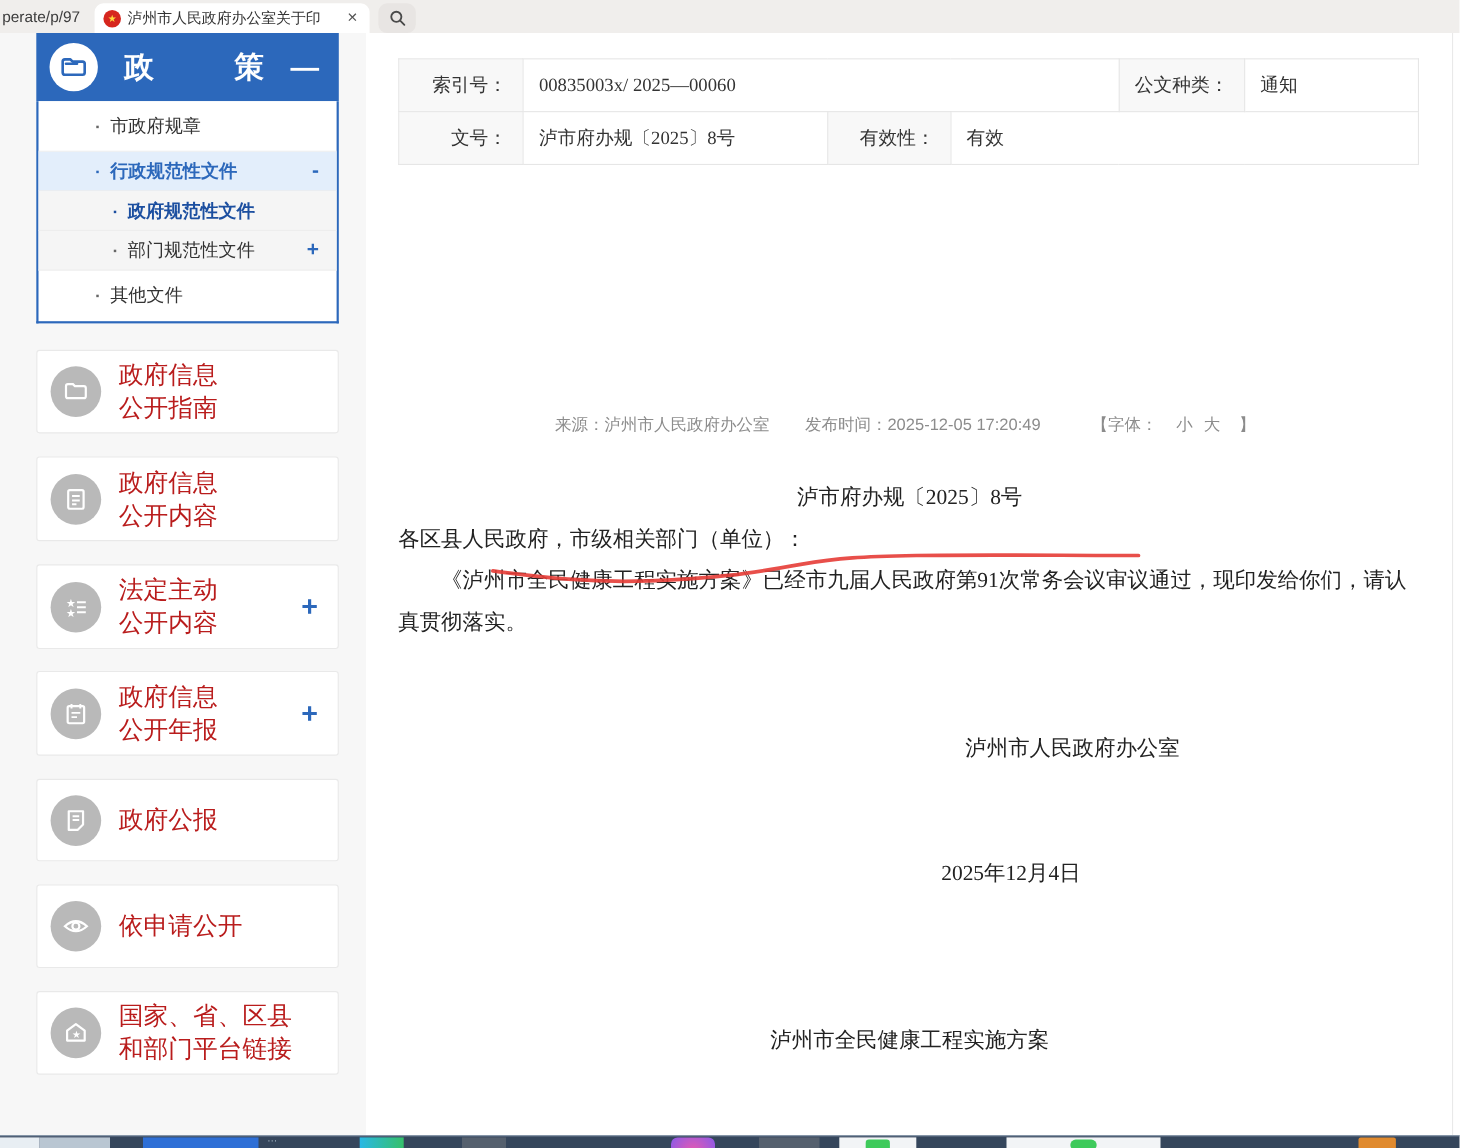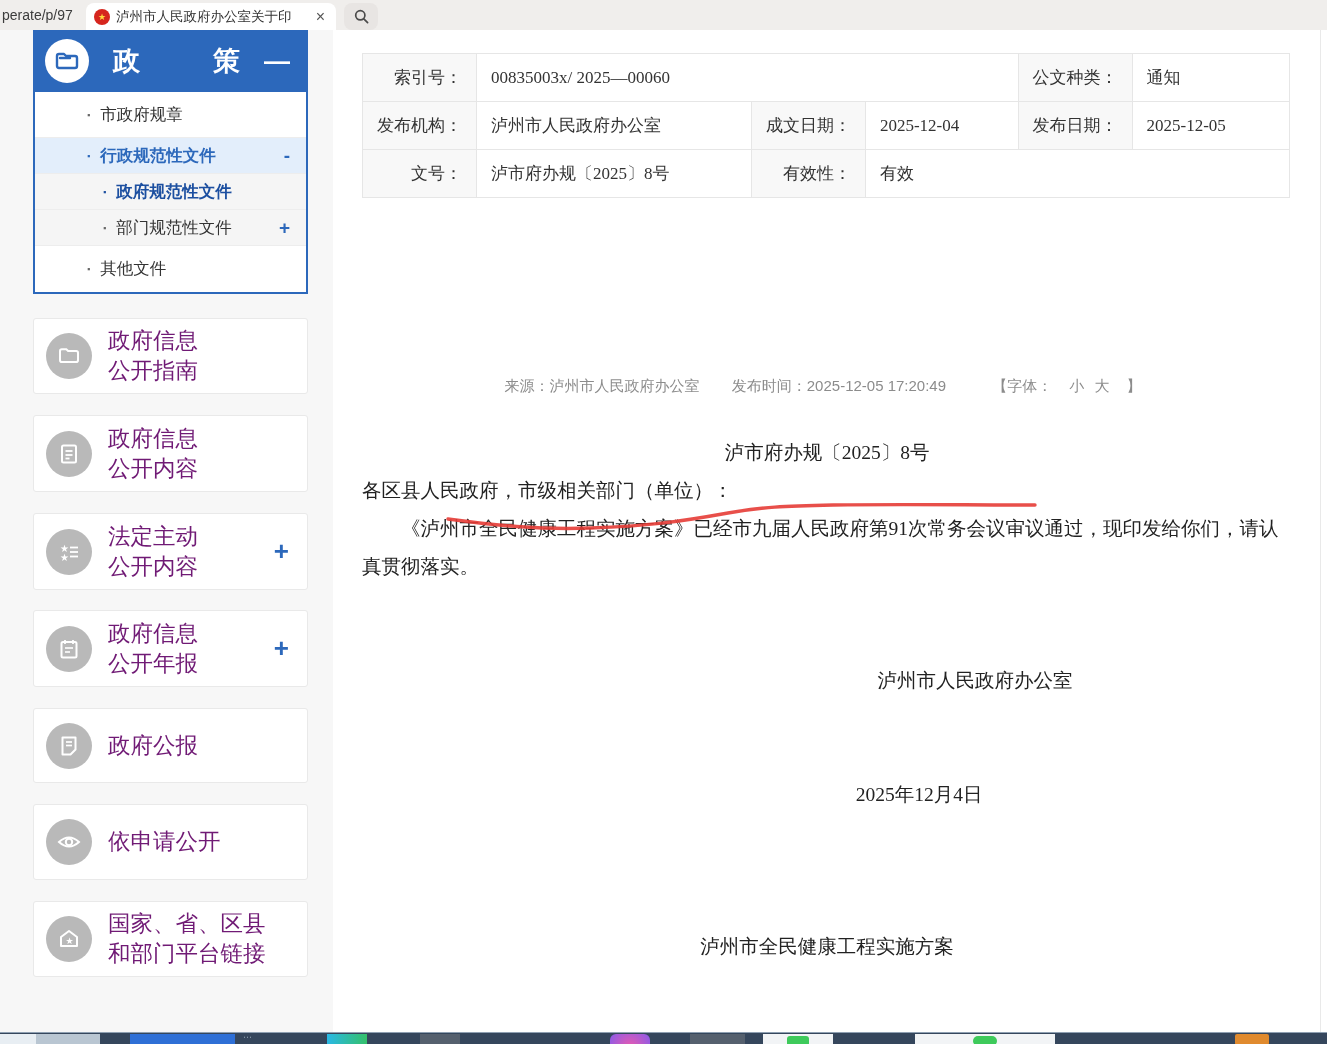--- a/index.html
+++ b/index.html
@@ -38,21 +38,21 @@
   .pm-row.hl .blt { color:#2c68bb; }
   .pm-row.act { background:#f5f5f5; color:#1c4fa0; font-weight:bold; }
   .pm-row.act .blt { color:#1c4fa0; }
   .pm-row.gray { background:#f5f5f5; }
   .r46 { height:46px; } .r36 { height:36px; }
 
   .card { position:absolute; left:33px; width:275px; background:#fff; border:1px solid #e9e9e9;
           border-radius:3px; display:flex; align-items:center; padding:0 10px 0 12px; }
   .cicon { width:46px; height:46px; border-radius:50%; background:#b9b9b9; flex:0 0 46px;
           display:flex; align-items:center; justify-content:center; }
-  .clabel { margin-left:16px; color:#701a75; font-size:22.5px; line-height:30px; }
+  .clabel { margin-left:16px; color:#b91c1c; font-size:22.5px; line-height:30px; }
   .ctgl { margin-left:auto; color:#2c68bb; font-size:26px; font-weight:bold; padding-right:8px; }
 
   
   .main { position:absolute; left:333px; top:30px; width:994px; height:1002px; background:#fff; }
   .meta-table { position:absolute; left:29px; top:8px; width:928px; border-collapse:collapse;
           font-family:"Liberation Serif", serif; font-size:17px; color:#333;margin-top:15px; }
   .meta-table td { border:1px solid #e6e6e6; height:48px; padding:0 14px; background:#fff; }
   .meta-table td.lbl { background:#f8f8f8; text-align:right; white-space:nowrap; }
 
   .doc-title { position:absolute; left:20px; top:192px; width:948px; text-align:center;
@@ -253,28 +253,20 @@
         <col style="width:159px">
       </colgroup>
     <tbody>
         <tr>
       <td class="lbl">索引号：</td>
       <td colspan="3">00835003x/ 2025—00060</td>
       <td class="lbl">公文种类：</td>
       <td>通知</td>
     </tr>
     <tr>
-      <td class="lbl">发布机构：</td>
-      <td>泸州市人民政府办公室</td>
-      <td class="lbl">成文日期：</td>
-      <td>2025-12-04</td>
-      <td class="lbl">发布日期：</td>
-      <td>2025-12-05</td>
-    </tr>
-    <tr>
       <td class="lbl">文号：</td>
       <td>泸市府办规〔2025〕8号</td>
       <td class="lbl">有效性：</td>
       <td colspan="3">有效</td>
     </tr>
   </tbody>
     </table>
 
 
   <div class="src-line">

